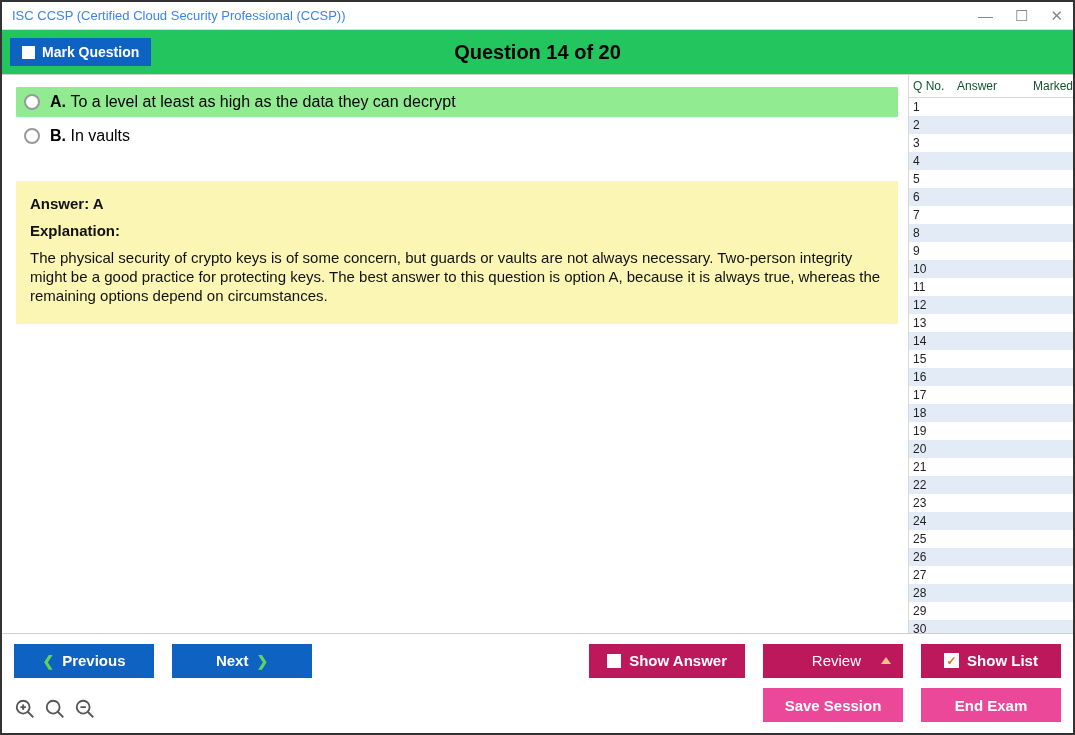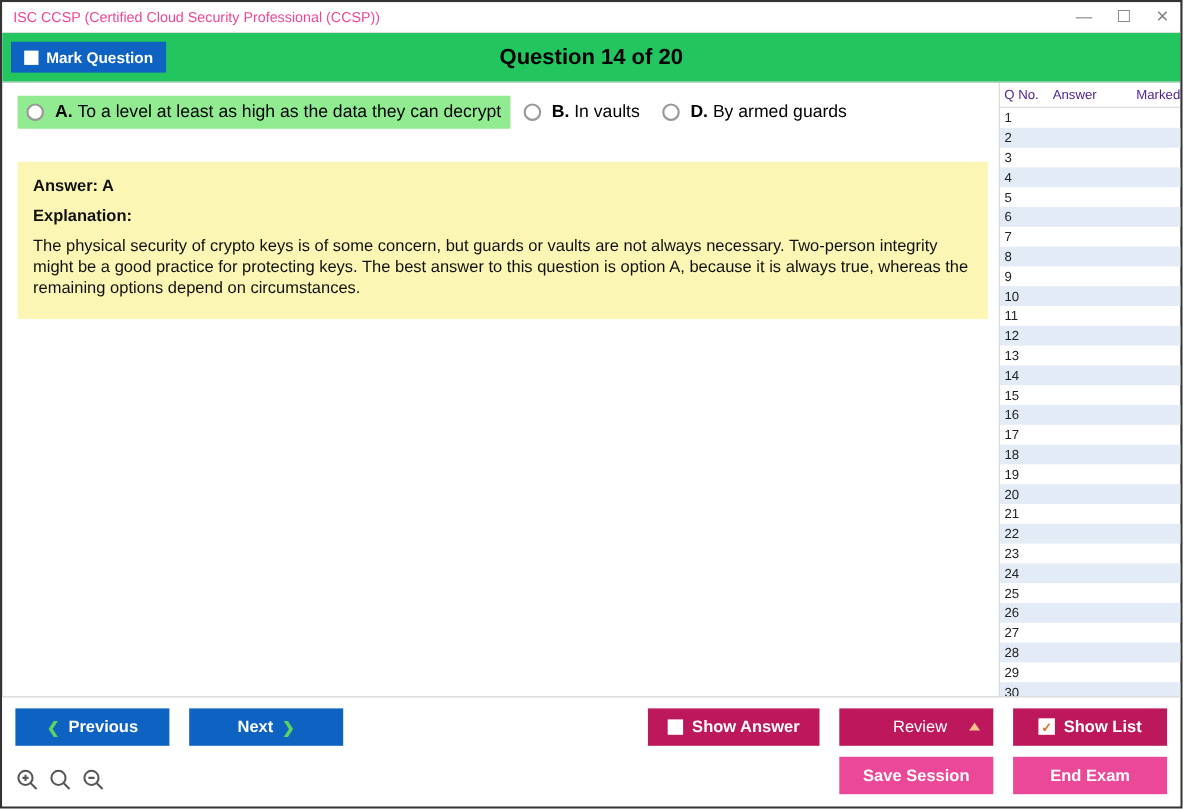--- a/index.html
+++ b/index.html
@@ -18,21 +18,21 @@
   }
   .titlebar {
     display: flex;
     align-items: center;
     justify-content: space-between;
     padding: 4px 10px;
     background: #fff;
     border-bottom: 1px solid #ddd;
     height: 28px;
   }
-  .titlebar-left { font-size: 13px; color: #ec4899; }
+  .titlebar-left { font-size: 13px; color: #3b82f6; }
   .titlebar-right { display: flex; gap: 22px; color: #888; }
   .titlebar-right span { cursor: default; font-size: 15px; line-height: 1; }
 
   .headerbar {
     background: #22c55e;
     border-bottom: 1px solid #d0d0d0;
     height: 46px;
     display: flex;
     align-items: center;
     position: relative;
@@ -81,21 +81,21 @@
     margin-bottom: 18px;
   }
   .question-text .blank {
     display: inline-block;
     border-bottom: 1px solid #222;
     width: 150px;
     height: 0.9em;
     vertical-align: baseline;
   }
 
-  .options { display: flex; flex-direction: row; gap: 4px; }
+  .options { display: flex; flex-direction: column; gap: 4px; }
   .option {
     display: flex;
     align-items: center;
     gap: 10px;
     padding: 6px 8px;
     font-size: 16px;
     border-radius: 1px;
   }
   .option.correct { background: #91ec91; }
   .option input[type="radio"] {
@@ -122,21 +122,21 @@
     width: 218px;
     border-left: 1px solid #d8d8d8;
     background: #fff;
     display: flex;
     flex-direction: column;
     min-height: 0;
   }
   .side-head {
     display: flex;
     font-size: 12px;
-    color: #4c1d95;
+    color: #14532d;
     border-bottom: 1px solid #d8d8d8;
     padding: 4px 0 4px 4px;
   }
   .side-head .c1 { width: 44px; }
   .side-head .c2 { width: 76px; }
   .side-head .c3 { flex: 1; }
 
   .qlist-wrap {
     flex: 1 1 auto;
     overflow-y: scroll;
@@ -237,24 +237,20 @@
   <div class="main-pane">
 
     <div class="options" id="options">
         <div class="option correct">
           <input type="radio" name="ans" style="">
           <span class="opt-label"><b>A. </b>To a level at least as high as the data they can decrypt</span>
         </div>
         <div class="option">
           <input type="radio" name="ans" style="">
           <span class="opt-label"><b>B. </b>In vaults</span>
-        </div>
-        <div class="option">
-          <input type="radio" name="ans" style="">
-          <span class="opt-label"><b>D. </b>By armed guards</span>
         </div>
       </div>
 
     <div class="answer-box">
       <div class="ans-line">Answer: A</div>
       <div class="exp-head">Explanation:</div>
       <div class="exp-text">The physical security of crypto keys is of some concern, but guards or vaults are not always necessary. Two-person integrity might be a good practice for protecting keys. The best answer to this question is option A, because it is always true, whereas the remaining options depend on circumstances.</div>
     </div>
   </div>
 

